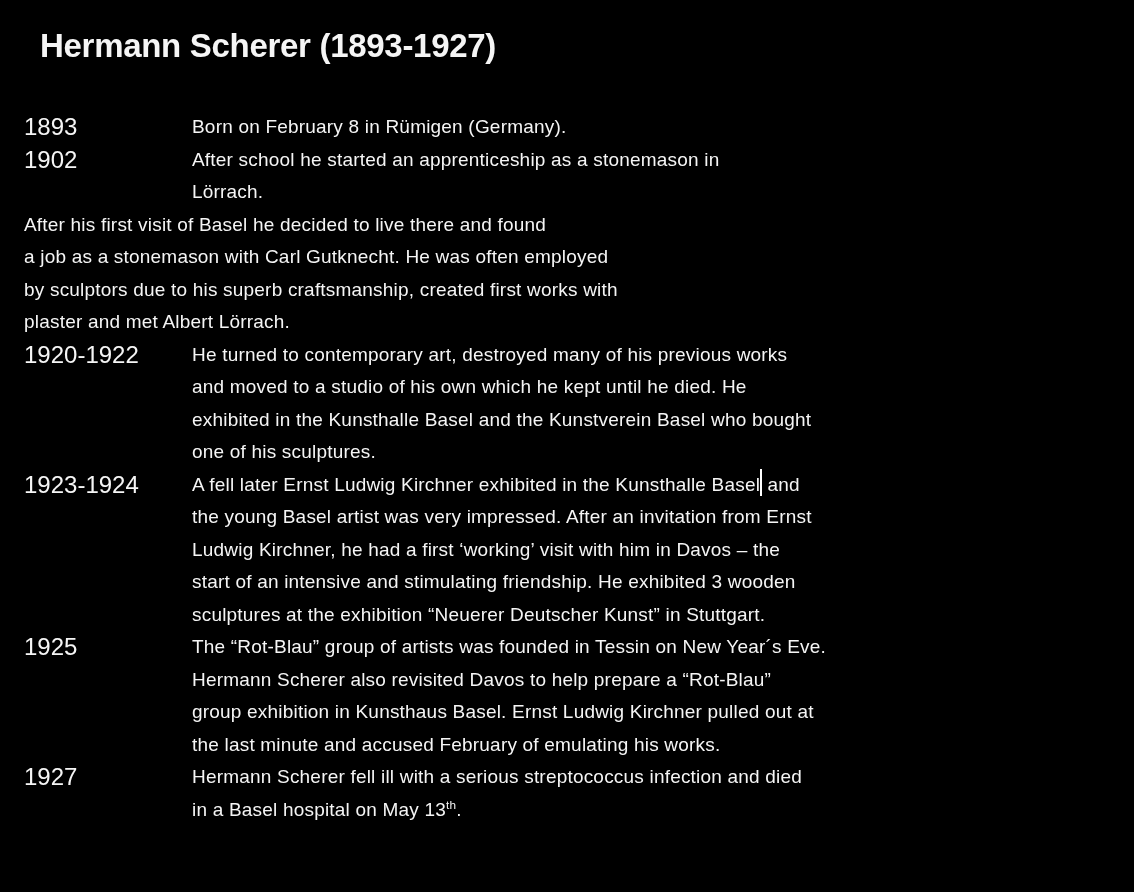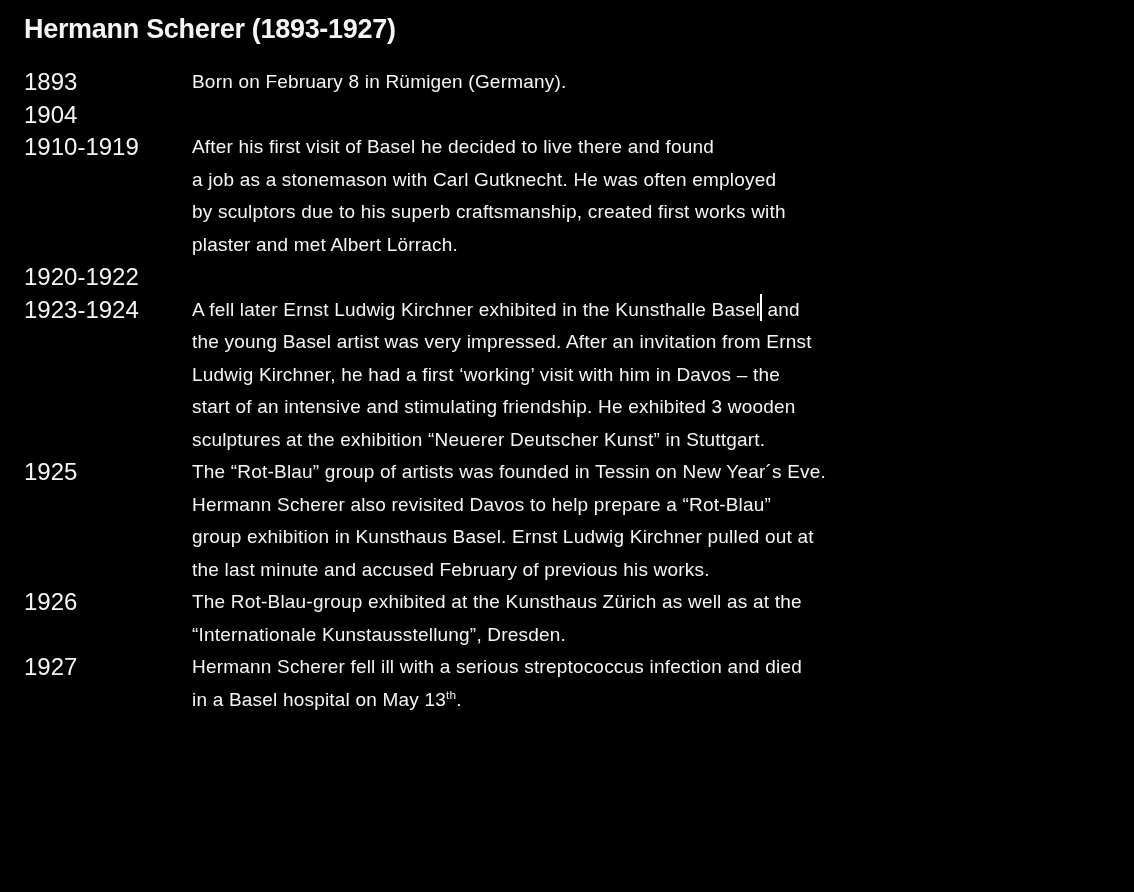--- a/index.html
+++ b/index.html
@@ -7,28 +7,28 @@
     position:relative;
     width:1134px;height:892px;
     background:#000000;
     color:#f5f5f5;
     font-family:"Liberation Sans",sans-serif;
     box-sizing:border-box;
     padding:13px 20px 0 24px;
     overflow:hidden;
   }
   .title{
-    font-size:27px;
+    font-size:33px;
     font-weight:bold;
     letter-spacing:-0.3px;
     line-height:33px;
-    margin:0;
+    margin:16px;
     white-space:pre;
   }
-  .timeline{margin-top:20px;}
+  .timeline{margin-top:49px;}
   .row{
     display:grid;
     grid-template-columns:168px 1fr;
     align-items:start;
   }
   .year{
     font-size:24px;
     line-height:32.5px;
     white-space:pre;
   }
@@ -54,51 +54,51 @@
 <body>
 
 <div class="slide">
   <h1 class="title">Hermann Scherer (1893-1927)</h1>
   <div class="timeline">
       <div class="row">
         <div class="year">1893</div>
         <div class="text"><span>Born on February 8 in Rümigen (Germany).</span></div>
       </div>
       <div class="row">
-        <div class="year">1904</div>
+        <div class="year">1902</div>
+        <div class="text"><span>After school he started an apprenticeship as a stonemason in
+Lörrach.</span></div>
       </div>
       <div class="row">
-        <div class="year">1910-1919</div>
         <div class="text"><span>After his first visit of Basel he decided to live there and found
 a job as a stonemason with </span><span class="it">Carl Gutknecht.</span><span> He was often employed
 by sculptors due to his superb craftsmanship, created first works with
 plaster and met </span><span class="it">Albert Lörrach</span><span>.</span></div>
       </div>
       <div class="row">
         <div class="year">1920-1922</div>
+        <div class="text"><span>He turned to contemporary art, destroyed many of his previous works
+and moved to a studio of his own which he kept until he died. He
+exhibited in the Kunsthalle Basel and the Kunstverein Basel who bought
+one of his sculptures.</span></div>
       </div>
       <div class="row">
         <div class="year">1923-1924</div>
         <div class="text"><span>A fell later </span><span class="it">Ernst Ludwig Kirchner</span><span> exhibited in the Kunsthalle Basel</span><span class="caret"></span><span> and
 the young Basel artist was very impressed. After an invitation from </span><span class="it">Ernst
 Ludwig Kirchner,</span><span> he had a first ‘working’ visit with him in Davos – the
 start of an intensive and stimulating friendship. He exhibited 3 wooden
 sculptures at the exhibition “Neuerer Deutscher Kunst” in Stuttgart.</span></div>
       </div>
       <div class="row">
         <div class="year">1925</div>
         <div class="text"><span>The “Rot-Blau” group of artists was founded in Tessin on New Year´s Eve.
 </span><span class="it">Hermann Scherer</span><span> also revisited Davos to help prepare a “Rot-Blau”
 group exhibition in Kunsthaus Basel. </span><span class="it">Ernst Ludwig Kirchner</span><span> pulled out at
-the last minute and accused </span><span class="it">February</span><span> of previous his works.</span></div>
-      </div>
-      <div class="row">
-        <div class="year">1926</div>
-        <div class="text"><span>The </span><span class="it">Rot-Blau</span><span>-group exhibited at the </span><span class="it">Kunsthaus Zürich</span><span> as well as at the
-“Internationale Kunstausstellung”, Dresden.</span></div>
+the last minute and accused </span><span class="it">February</span><span> of emulating his works.</span></div>
       </div>
       <div class="row">
         <div class="year">1927</div>
         <div class="text"><span class="it">Hermann Scherer</span><span> fell ill with a serious streptococcus infection and died
 in a Basel hospital on May 13</span><sup>th</sup><span>.</span></div>
       </div>
     </div>
 </div>
 
 </body></html>

